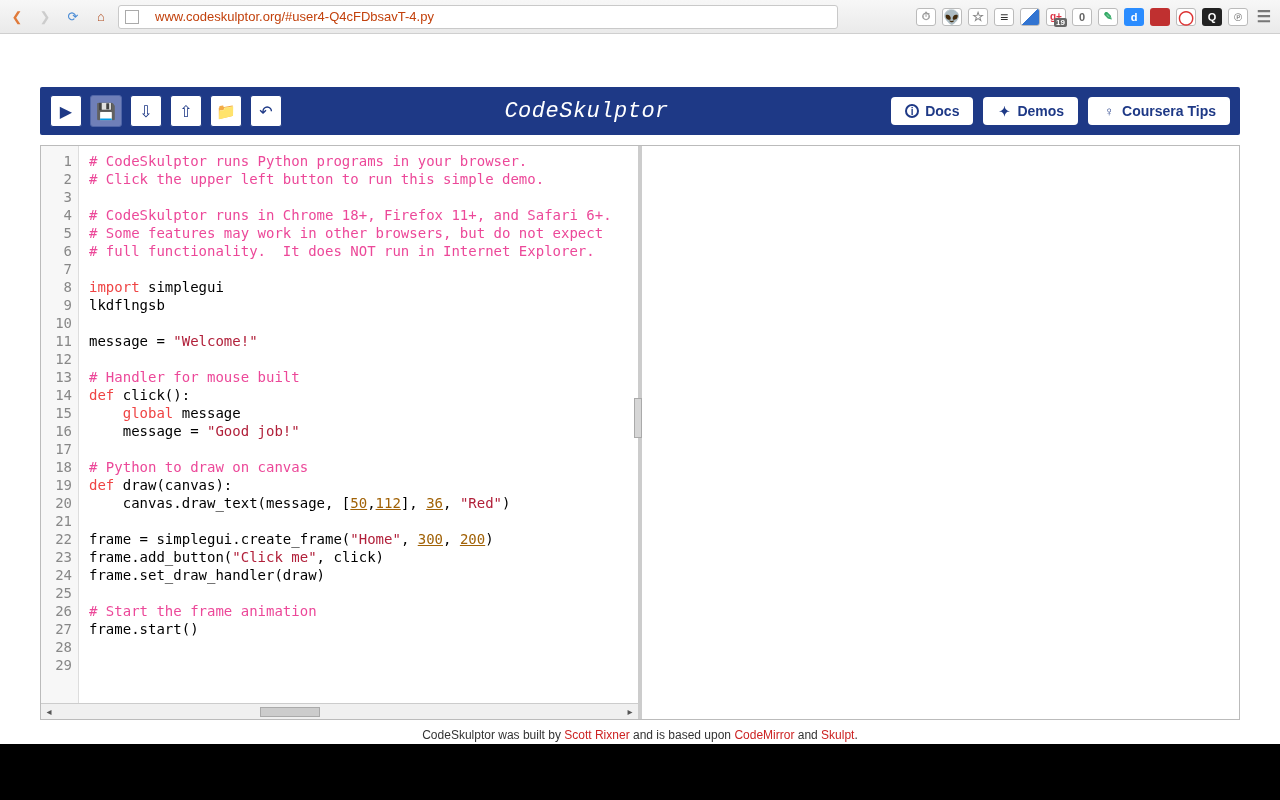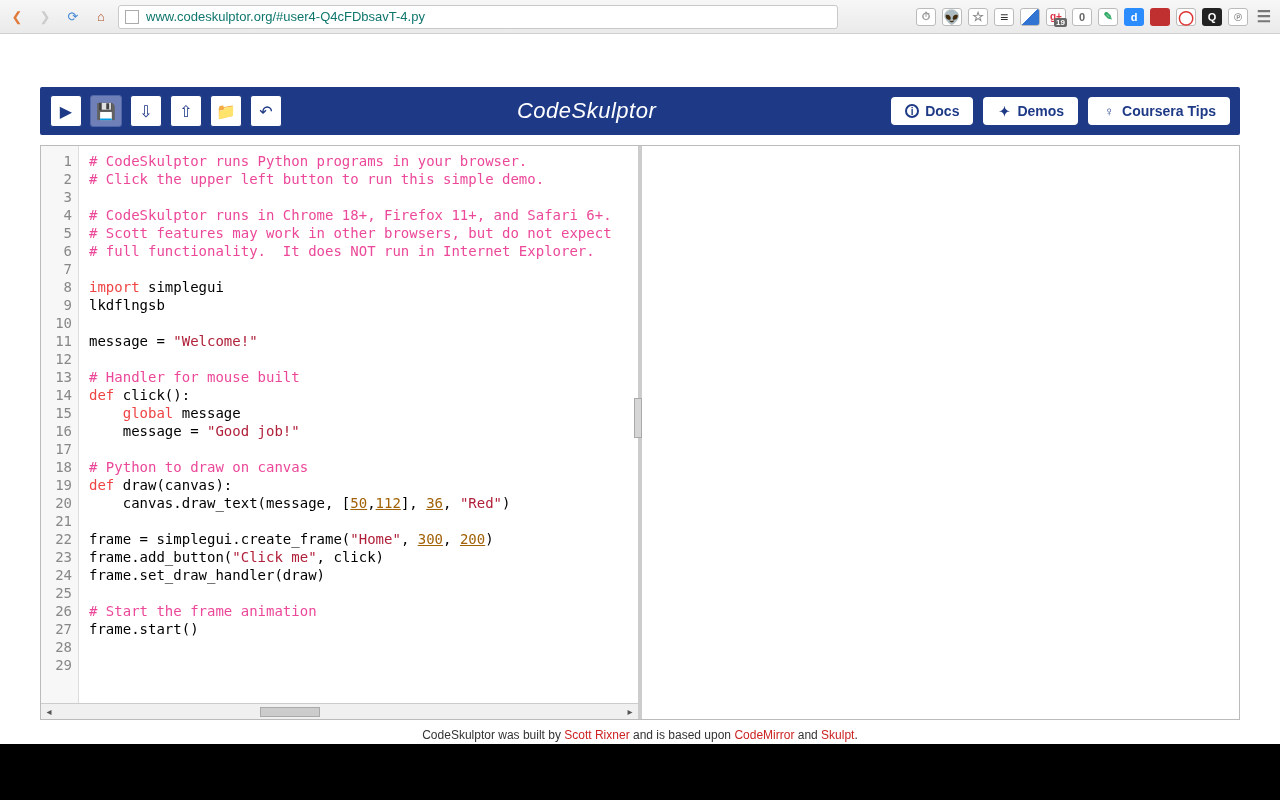--- a/index.html
+++ b/index.html
@@ -6,21 +6,21 @@
   html, body { width: 1280px; height: 800px; font-family: Arial, Helvetica, sans-serif; background: #000; overflow: hidden; }
   
   .browser-bar {
     height: 34px; background: linear-gradient(#f7f7f7,#eaeaea); border-bottom: 1px solid #cfcfcf;
     display: flex; align-items: center; padding: 0 6px; gap: 6px; font-size: 13px; color: #555;
   }
   .nav-btn { width: 22px; height: 22px; display:flex; align-items:center; justify-content:center; color:#888; cursor:pointer; }
   .nav-btn.back { color:#e07a3a; }
   .nav-btn.reload { color:#4a8cd6; }
   .nav-btn.home { color:#b04c1f; }
-  .addr { flex:0 0 720px; height:24px; border:1px solid #c9c9c9; border-radius:3px; background:#fff; display:flex; align-items:center; padding:0 6px; gap:7px; color:#0f766e; }
+  .addr { flex:0 0 720px; height:24px; border:1px solid #c9c9c9; border-radius:3px; background:#fff; display:flex; align-items:center; padding:0 6px; gap:16px; color:#c2410c; }
   .addr .page-ic { width:14px; height:14px; border:1px solid #aaa; }
   .ext-icons { margin-left:auto; display:flex; gap:6px; align-items:center; }
   .ext { width:20px; height:18px; border-radius:3px; display:flex; align-items:center; justify-content:center; font-size:11px; font-weight:bold; color:#fff; }
   .ext.g1 { background:#fff; border:1px solid #bbb; color:#999; }
   .ext.reddit { background:#fff; border:1px solid #bbb; color:#ff4500; font-size:14px;}
   .ext.star { background:#fff; border:1px solid #bbb; color:#888; font-size:13px;}
   .ext.buffer { color:#333; background:#fff; border:1px solid #bbb; font-size:14px;}
   .ext.dl { background:#fff; border:1px solid #bbb; }
   .ext.gplus { background:#fff; border:1px solid #bbb; color:#d34; font-size:10px; position:relative;}
   .ext.gplus .badge { position:absolute; bottom:-2px; right:-2px; background:#666; color:#fff; font-size:8px; padding:0 2px; border-radius:2px;}
@@ -37,21 +37,21 @@
   .page { background:#fff; height: calc(800px - 34px - 56px); overflow:hidden; }
   .header {
     margin: 53px 40px 0 40px; height: 48px; background:#1e3986;
     display:flex; align-items:center; padding:0 10px; gap:8px; border-radius:2px;
   }
   .tb-btn {
     width:32px; height:32px; background:#fff; border-radius:3px; display:flex; align-items:center; justify-content:center;
     color:#1e3986; cursor:pointer; border:1px solid #1e3986;
   }
   .tb-btn.active { background:#6f7fb8; color:#fff; border-color:#5066a8; }
-  .brand { flex:1; text-align:center; color:#fff; font-family: Liberation Sans, sans-serif; font-style:italic; font-size:22px; letter-spacing:0.5px; }
+  .brand { flex:1; text-align:center; color:#fff; font-family: Liberation Mono, monospace; font-style:italic; font-size:22px; letter-spacing:0.5px; }
   .right-btns { display:flex; gap:10px; }
   .pill { background:#fff; border-radius:4px; padding:6px 14px; color:#1e3986; font-weight:bold; font-size:14px; display:flex; align-items:center; gap:6px; cursor:pointer; }
   .pill .ic { width:14px; height:14px; border:2px solid #1e3986; border-radius:50%; display:inline-flex; align-items:center; justify-content:center; font-size:10px; font-weight:bold; }
 
   .workspace { margin: 10px 40px 0 40px; height: 575px; display:flex; border:1px solid #bbb; }
   .editor-wrap { flex:1; display:flex; flex-direction:column; border-right:4px solid #ccc; min-width:0; position:relative; }
   .code-area { flex:1; display:flex; overflow:hidden; background:#fff; }
   .gutter { background:#f7f7f7; border-right:1px solid #ddd; text-align:right; padding:6px 6px 0 0; color:#888; font-family: 'Menlo','Consolas',monospace; font-size:14px; line-height:18px; width:38px; }
   .code { padding:6px 0 0 10px; font-family: 'Menlo','Consolas',monospace; font-size:14px; line-height:18px; white-space:pre; overflow:hidden; flex:1; min-width:0; }
   .hscroll { height:16px; background:#f0f0f0; border-top:1px solid #ccc; display:flex; align-items:center; }
@@ -126,21 +126,21 @@
   </div>
 
   <div class="workspace">
     <div class="editor-wrap">
       <div class="code-area">
         <div class="gutter" id="gutter">1<br>2<br>3<br>4<br>5<br>6<br>7<br>8<br>9<br>10<br>11<br>12<br>13<br>14<br>15<br>16<br>17<br>18<br>19<br>20<br>21<br>22<br>23<br>24<br>25<br>26<br>27<br>28<br>29<br></div>
         <div class="code" id="code"><span class="c"># CodeSkulptor runs Python programs in your browser.</span>
 <span class="c"># Click the upper left button to run this simple demo.</span>
 
 <span class="c"># CodeSkulptor runs in Chrome 18+, Firefox 11+, and Safari 6+.</span>
-<span class="c"># Scott features may work in other browsers, but do not expect</span>
+<span class="c"># Some features may work in other browsers, but do not expect</span>
 <span class="c"># full functionality.  It does NOT run in Internet Explorer.</span>
 
 <span class="k">import</span> simplegui
 lkdflngsb
 
 message = <span class="s">"Welcome!"</span>
 
 <span class="c"># Handler for mouse built</span>
 <span class="k">def</span> click():
     <span class="k">global</span> message

